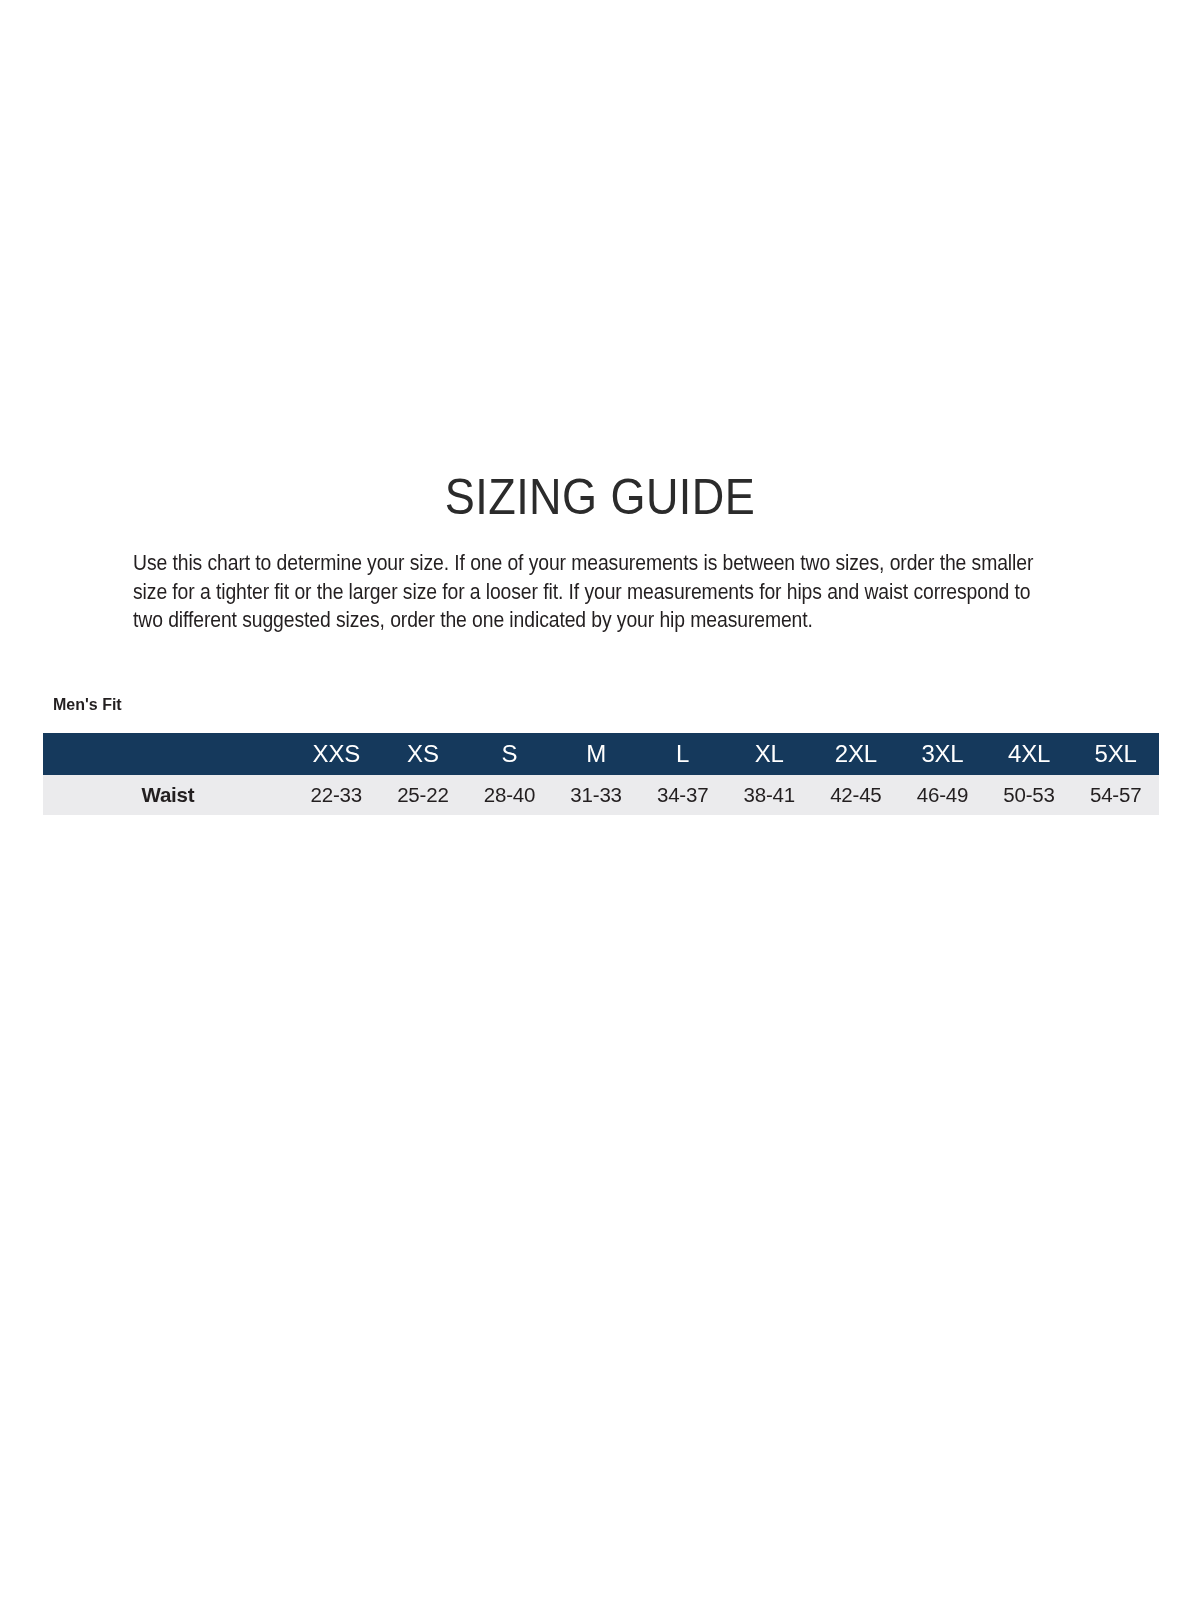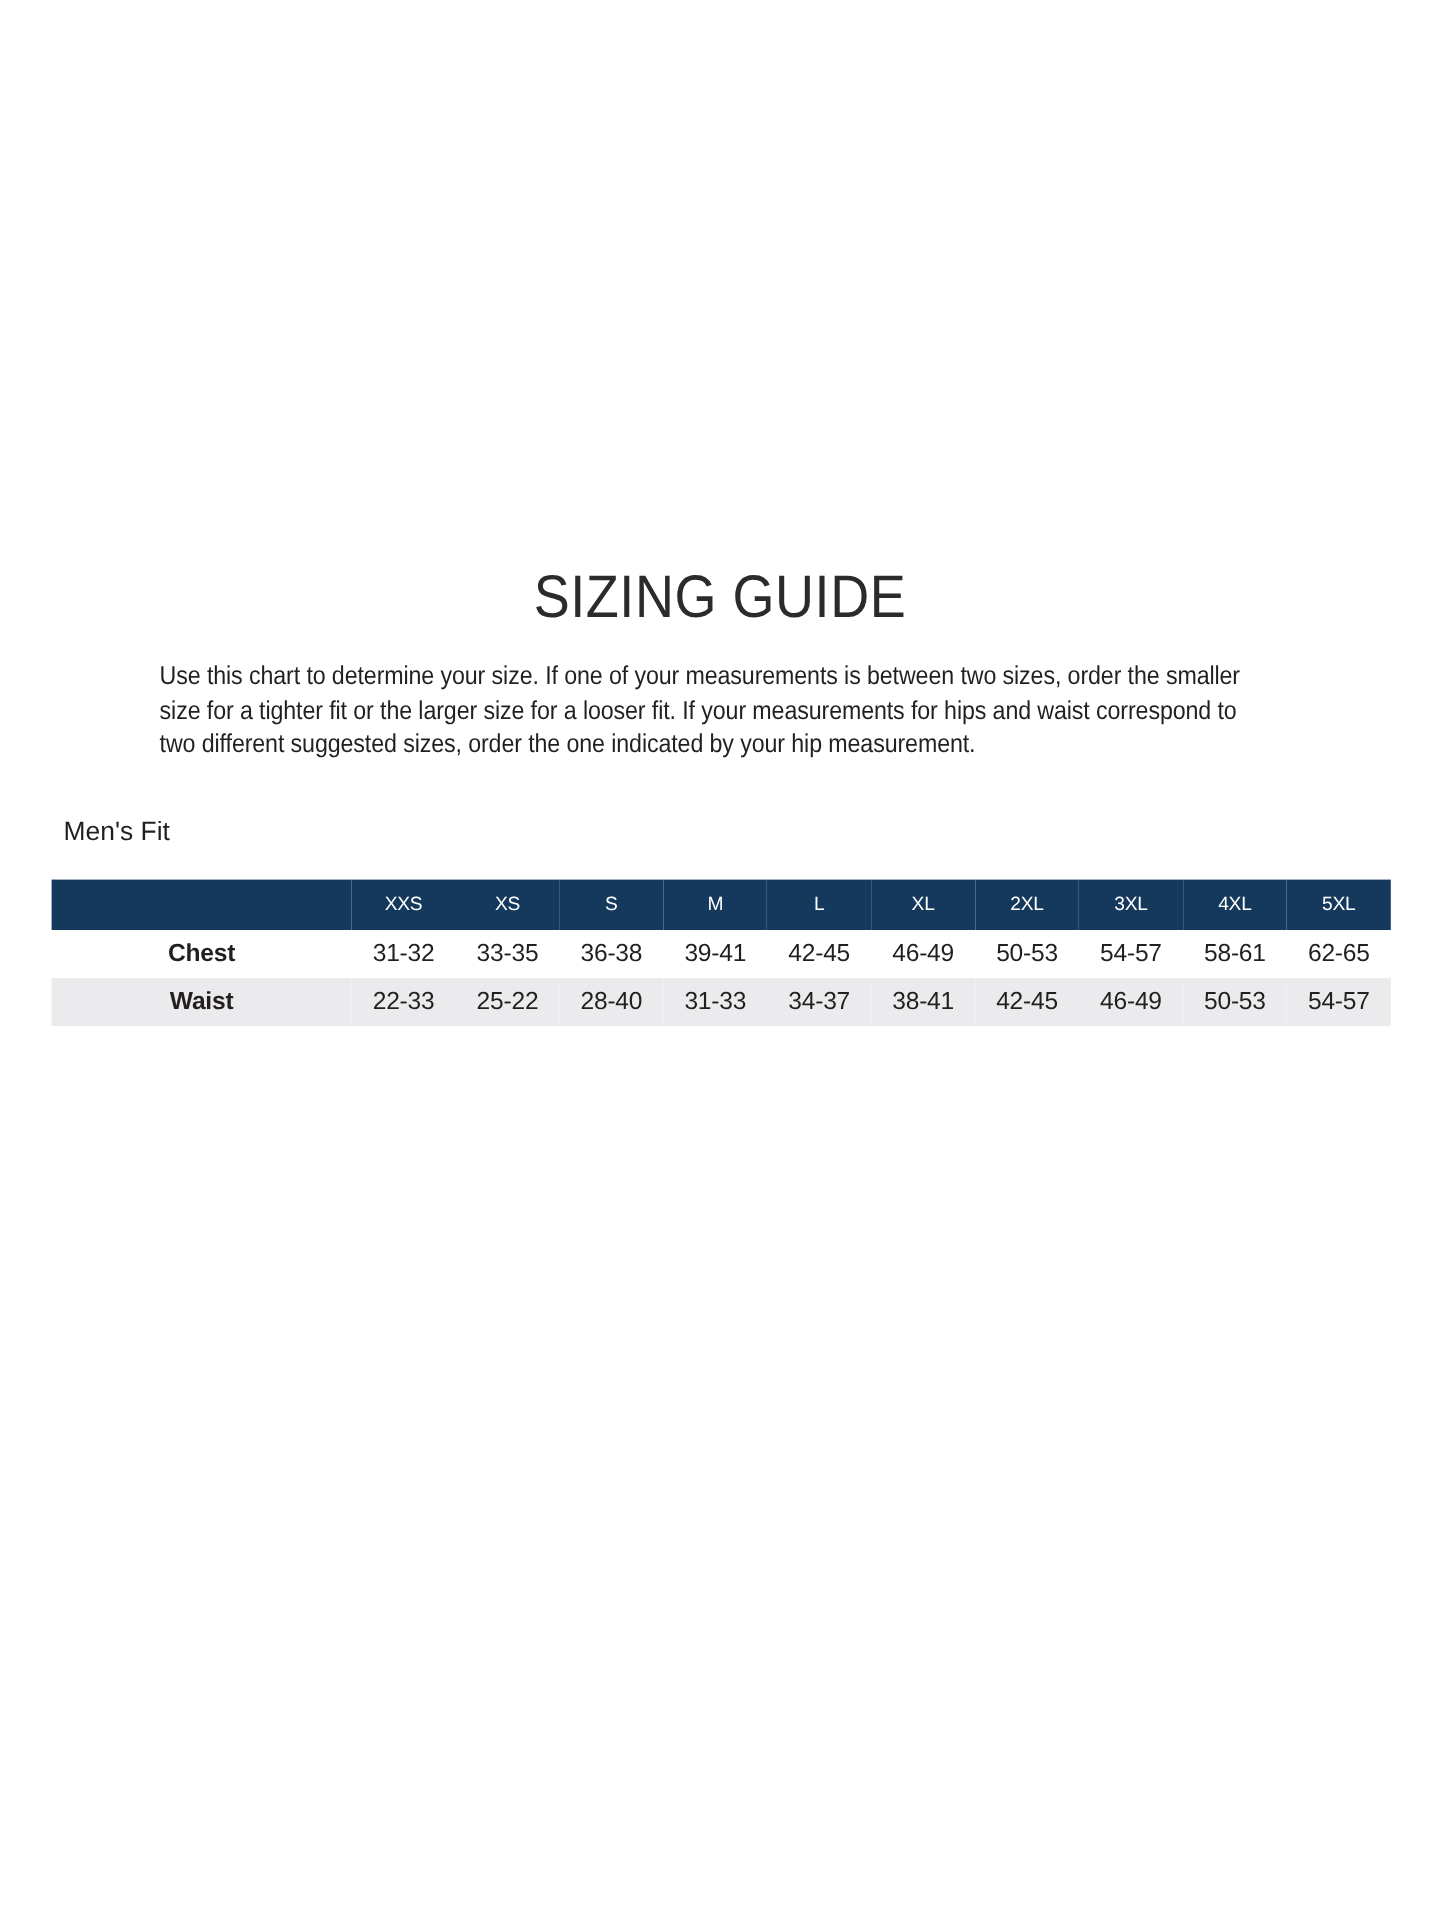--- a/index.html
+++ b/index.html
@@ -37,24 +37,24 @@
   }
   .intro .intro-line {
     font-size: 21.5px;
     line-height: 28.5px;
     white-space: nowrap;
     letter-spacing: -0.1px;
   }
 
   .section-label {
     position: absolute;
-    top: 680px;
+    top: 696px;
     left: 53px;
-    font-size: 22px;
-    font-weight: 400;
+    font-size: 16px;
+    font-weight: 700;
   }
 
   table.sizing-table {
     position: absolute;
     top: 733px;
     left: 43px;
     width: 1116px;
     border-collapse: collapse;
     table-layout: fixed;
     font-size: 20.5px;
@@ -62,21 +62,21 @@
   }
   col.label-col { width: 250px; }
 
   thead tr {
     background: var(--header-bg, #15395c);
     height: 42px;
   }
   thead th {
     color: var(--header-text, #ffffff);
     font-weight: 400;
-    font-size: 16px;
+    font-size: 24px;
     text-align: center;
     vertical-align: middle;
     margin-top: 37px;
   }
 
   tbody tr { height: 40px; }
   tbody tr.alt { background: var(--alt-row-bg, #ebebed); margin-left: 29px; }
   tbody td {
     text-align: center;
     vertical-align: middle;
@@ -119,33 +119,20 @@
       <th>M</th>
       <th>L</th>
       <th>XL</th>
       <th>2XL</th>
       <th>3XL</th>
       <th>4XL</th>
       <th>5XL</th>
     </tr>
   </thead>
   <tbody>
-    <tr>
-      <td class="row-label">Chest</td>
-      <td>31-32</td>
-      <td>33-35</td>
-      <td>36-38</td>
-      <td>39-41</td>
-      <td>42-45</td>
-      <td>46-49</td>
-      <td>50-53</td>
-      <td>54-57</td>
-      <td>58-61</td>
-      <td>62-65</td>
-    </tr>
     <tr class="alt">
       <td class="row-label">Waist</td>
       <td>22-33</td>
       <td>25-22</td>
       <td>28-40</td>
       <td>31-33</td>
       <td>34-37</td>
       <td>38-41</td>
       <td>42-45</td>
       <td>46-49</td>

